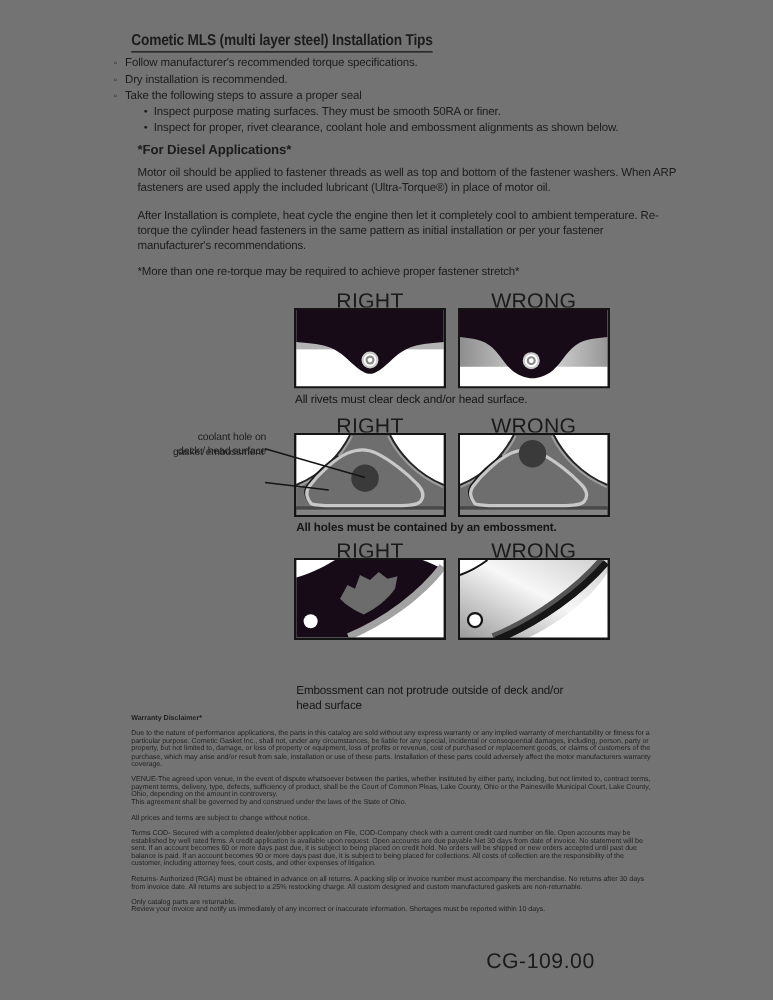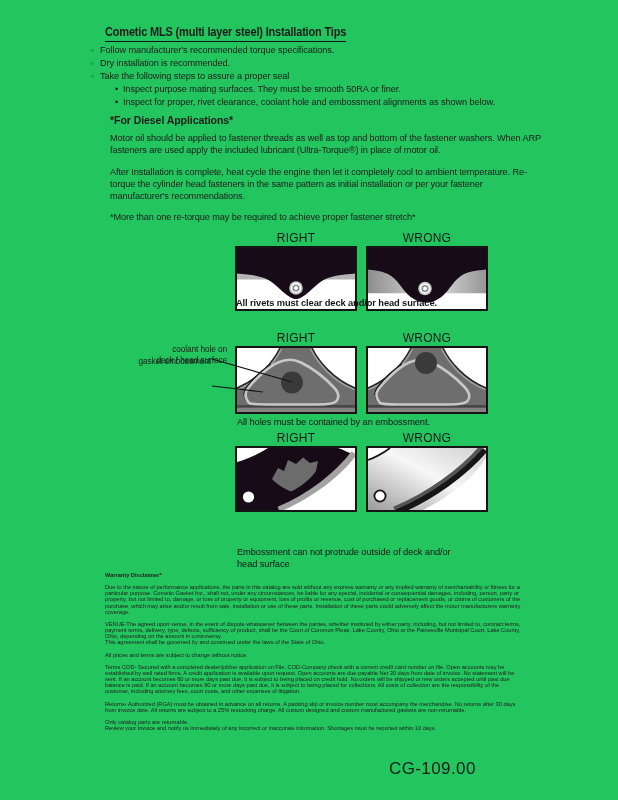--- a/index.html
+++ b/index.html
@@ -1,34 +1,34 @@
 <!DOCTYPE html>
 <html><head>
 <meta charset="utf-8">
 <style>
   html,body{margin:0;padding:0;background:#ffffff;}
-  #page{position:relative;width:618px;height:800px;background:#22c55e;overflow:hidden;
+  #page{position:relative;width:618px;height:800px;background:#737373;overflow:hidden;
         font-family:"Liberation Sans",sans-serif;color:#1c1c1c;}
   .abs{position:absolute;}
   
   .title{left:105px;top:25px;font-size:12.5px;font-weight:bold;line-height:15px;
          letter-spacing:-0.2px;transform:scaleX(0.88);transform-origin:left top;
          border-bottom:1.6px solid #141414;padding-bottom:1px;white-space:nowrap;}
   
   .tips{left:91px;top:44px;width:492px;font-size:9.2px;line-height:13px;letter-spacing:-0.1px;}
   .tip-row{display:flex;}
   .tip-row .m{width:9px;flex:none;font-size:8px;line-height:13px;}
   .tip-sub{padding-left:24px;}
   .tip-sub .m{width:8px;font-size:9px;}
   
   .diesel{left:110px;top:114px;width:432px;font-size:9.2px;line-height:12.2px;letter-spacing:-0.12px;}
   .diesel h3{margin:0 0 6px 0;font-size:10.6px;letter-spacing:-0.1px;}
   .diesel p{margin:0 0 9px 0;}
   
-  .dlabel{width:122px;text-align:center;font-size:12px;letter-spacing:0.2px;color:#1a1a1a;}
+  .dlabel{width:122px;text-align:center;font-size:17px;letter-spacing:0.2px;color:#1a1a1a;}
   .dcap{font-size:9.3px;line-height:11.5px;letter-spacing:-0.1px;color:#151515;}
   .callout{width:101px;text-align:right;font-size:8.3px;line-height:10.5px;letter-spacing:-0.1px;}
   svg{display:block;}
   
   .legal{left:105px;top:572px;width:417px;font-size:5.7px;line-height:6.15px;letter-spacing:-0.02px;color:#222;}
   .legal .lh{font-weight:bold;margin:0 0 6px 0;}
   .legal p{margin:0 0 6px 0;}
   .legal p.tight{margin:0;}
   
   .pagenum{left:389px;top:759px;font-size:17px;letter-spacing:0.4px;color:#1a1a1a;}
@@ -100,26 +100,26 @@
       <rect x="2" y="47.5" width="118" height="15.5" fill="#ffffff"></rect>
       <path d="M2,2 H120 V23.5 C110,24.5 103,25.5 98,28 C88,33 84,44 76,50.5 C70,55 65,56.5 60,56.5 C55,56.5 50,55 44,50.5 C36,44 32,33 22,28 C17,25.5 11,24.5 2,23.5 Z" fill="#170b17"></path>
       <circle cx="59" cy="42.5" r="6.8" fill="#cacaca"></circle>
       <circle cx="59" cy="42.5" r="5.1" fill="#ffffff"></circle>
       <circle cx="59" cy="42.5" r="3.6" fill="#8a8a8a"></circle>
       <circle cx="59" cy="42.5" r="1.9" fill="#ffffff"></circle>
       <rect x="1" y="1" width="120" height="63" fill="none" stroke="#141414" stroke-width="2"></rect>
     </svg>
   </div>
 
-  <div class="abs dcap" style="left:236px;top:298px;font-weight:bold;">All rivets must clear deck and/or head surface.</div>
+  <div class="abs dcap" style="left:236px;top:314px;">All rivets must clear deck and/or head surface.</div>
 
   <div class="abs dlabel" style="left:235px;top:331px;">RIGHT</div>
   <div class="abs dlabel" style="left:366px;top:331px;">WRONG</div>
 
-  <div class="abs callout" style="left:126px;top:344px;">
+  <div class="abs callout" style="left:112px;top:344px;">
     <div>coolant hole on</div>
     <div>deck / head surface</div>
   </div>
   <div class="abs callout" style="left:110px;top:356px;">gasket embossment</div>
 
   <div class="abs" style="left:235px;top:346px;">
     <svg width="122" height="68" viewBox="0 0 122 68">
       <rect x="0" y="0" width="122" height="68" fill="#ffffff"></rect>
       <rect x="2" y="2" width="118" height="64" fill="#6e6e6e"></rect>
       <rect x="2" y="59" width="118" height="2.8" fill="#474747"></rect>
@@ -154,21 +154,21 @@
       <circle cx="60" cy="17" r="11" fill="#3a3a3a"></circle>
       <rect x="1" y="1" width="120" height="66" fill="none" stroke="#141414" stroke-width="2"></rect>
     </svg>
   </div>
 
   <svg class="abs" style="left:110px;top:340px;pointer-events:none;" width="260" height="78" viewBox="0 0 260 78">
     <line x1="102" y1="19" x2="182" y2="42" stroke="#141414" stroke-width="1.1"></line>
     <line x1="102" y1="46" x2="153" y2="52" stroke="#141414" stroke-width="1.1"></line>
   </svg>
 
-  <div class="abs dcap" style="left:237px;top:417px;">All holes must be contained by an embossment.</div>
+  <div class="abs dcap" style="left:237px;top:417px;font-weight:bold;">All holes must be contained by an embossment.</div>
 
   <div class="abs dlabel" style="left:235px;top:431px;">RIGHT</div>
   <div class="abs dlabel" style="left:366px;top:431px;">WRONG</div>
 
   <div class="abs" style="left:235px;top:446px;">
     <svg width="122" height="66" viewBox="0 0 122 66">
       <rect x="0" y="0" width="122" height="66" fill="#ffffff"></rect>
       <rect x="2" y="2" width="118" height="62" fill="#170b17"></rect>
       <path d="M2,2 L33,2 C21,9.5 11,13.5 2,16 Z" fill="#ffffff"></path>
       <path d="M103,2 L120,2 L120,9.5 C114,6.5 108.5,4 103,2 Z" fill="#ffffff"></path>

